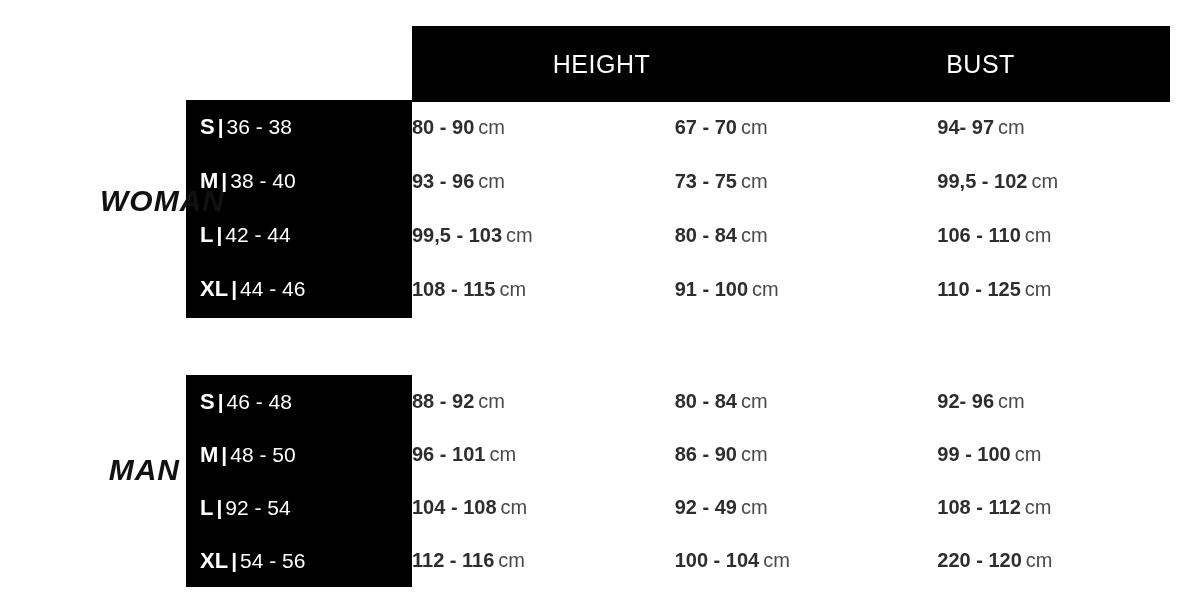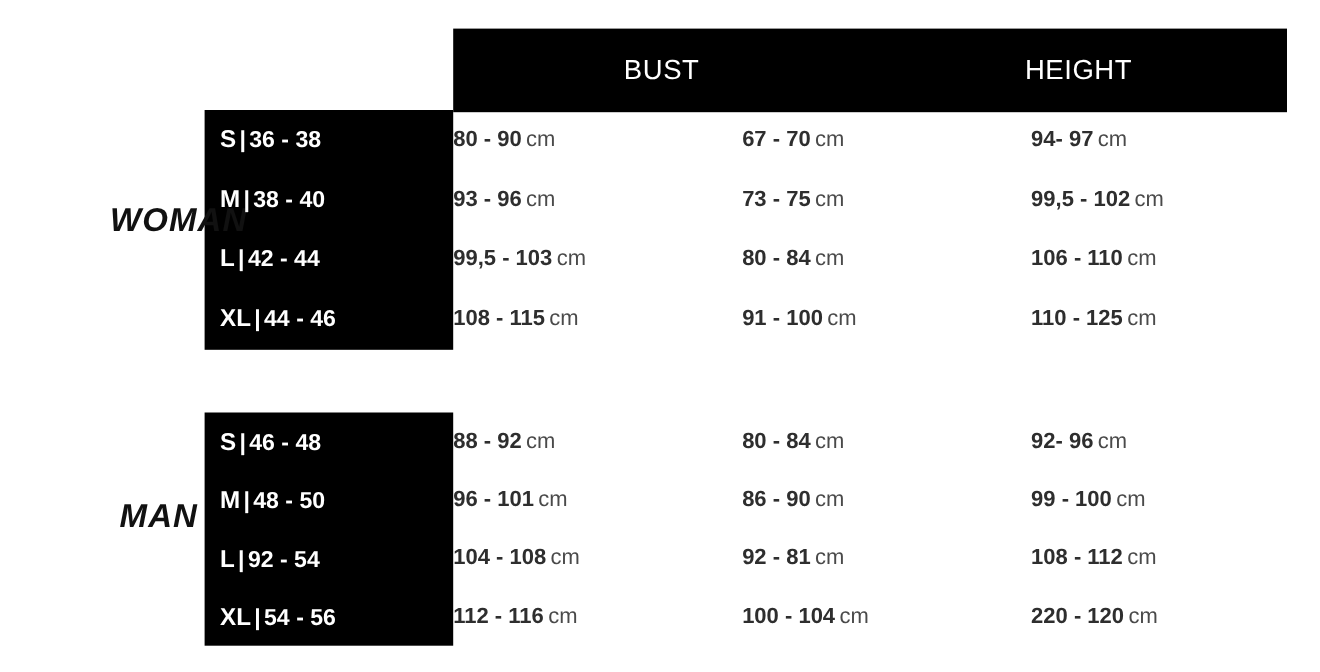--- a/index.html
+++ b/index.html
@@ -105,21 +105,21 @@
   }
   .cell-size .sz {
     font-weight: bold;
     font-size: 22px;
   }
   .cell-size .sep {
     font-weight: bold;
     padding: 0 3px;
   }
   .cell-size .rng {
-    font-weight: 700;
+    font-weight: 400;
     font-size: 21px;
   }
 
   .cell-meas {
     flex: 1 1 0;
     text-align: left;
     font-size: 20px;
     color: #3a3a3a;
     white-space: nowrap;
   }
@@ -133,22 +133,22 @@
     padding-left: 4px;
   }
 </style>
 </head>
 <body>
 
 <div class="sheet">
 
   <div class="header-band"></div>
   <div class="header-cells">
+    <div class="header-cell">HEIGHT</div>
     <div class="header-cell">BUST</div>
-    <div class="header-cell">HEIGHT</div>
   </div>
 
   <div class="group group-woman">
     <div class="size-band"></div>
     <div class="group-label">WOMAN</div>
     <div class="rows">
 
       <div class="row">
         <div class="cell-size">
           <span class="sz">S</span><span class="sep">|</span><span class="rng">36 - 38</span>
@@ -248,21 +248,21 @@
       </div>
 
       <div class="row">
         <div class="cell-size">
           <span class="sz">L</span><span class="sep">|</span><span class="rng">92 - 54</span>
         </div>
         <div class="cell-meas">
           <span class="val">104 - 108</span><span class="unit">cm</span>
         </div>
         <div class="cell-meas">
-          <span class="val">92 - 81</span><span class="unit">cm</span>
+          <span class="val">92 - 49</span><span class="unit">cm</span>
         </div>
         <div class="cell-meas">
           <span class="val">108 - 112</span><span class="unit">cm</span>
         </div>
       </div>
 
       <div class="row">
         <div class="cell-size">
           <span class="sz">XL</span><span class="sep">|</span><span class="rng">54 - 56</span>
         </div>

